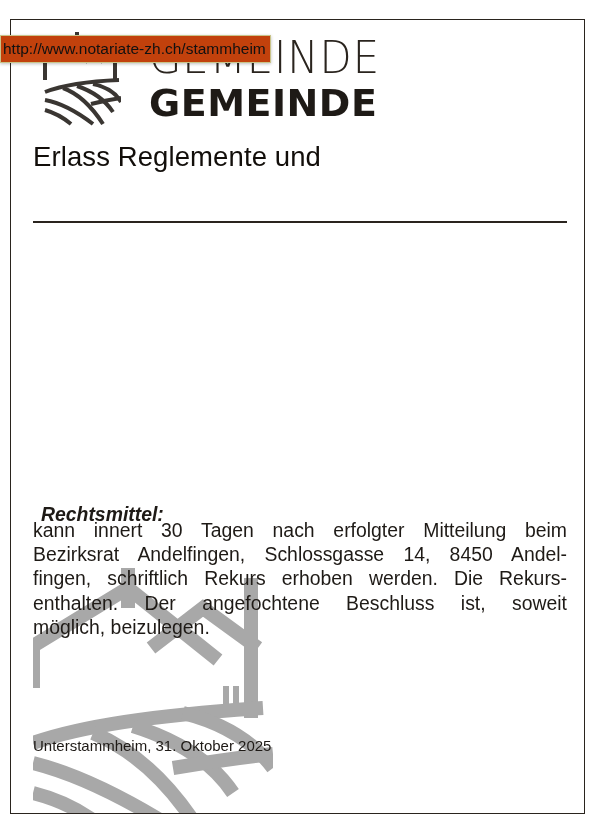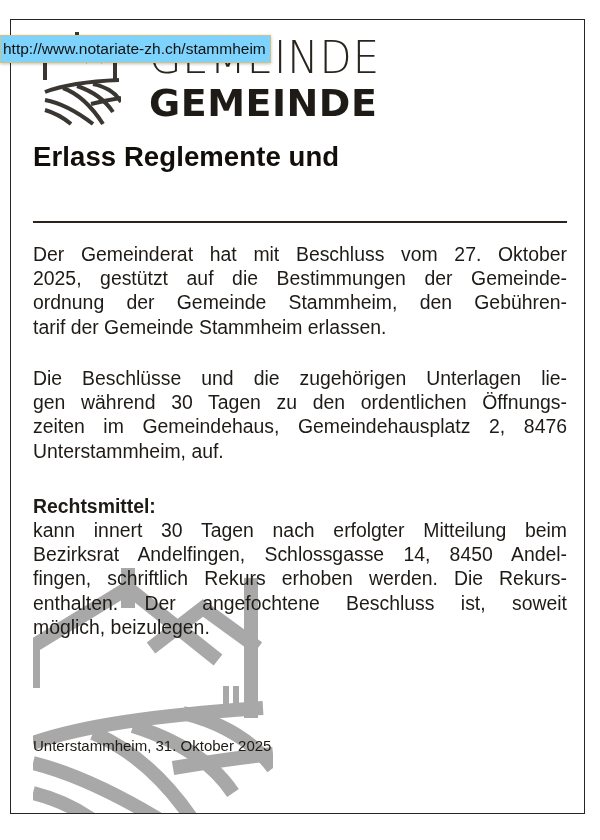--- a/index.html
+++ b/index.html
@@ -28,49 +28,49 @@
       -webkit-text-stroke: 0px;
     }
     .logo-line2 {
       position: absolute; left: 116px; top: 56px; font-size: 38px; font-weight: 700;
       color: #1e1a16; line-height: 1; letter-spacing: 0.5px;
       font-family: "DejaVu Sans", sans-serif;
     }
 
     .title {
       position: absolute; left: 22px; top: 120px; width: 540px; margin: 0;
-      font-size: 27.5px; font-weight: 700; line-height: 34px; color: #120e0a;
+      font-size: 27.5px; font-weight: 400; line-height: 34px; color: #120e0a;
       letter-spacing: 0.1px; z-index: 1;
     }
     .rule {
       position: absolute; left: 22px; top: 201px; width: 534px; height: 2px;
       background: #2a241e; z-index: 1;
     }
 
     .body-text {
       position: absolute; left: 22px; width: 534px; margin: 0; font-size: 19.4px;
       line-height: 24.2px; text-align: justify; color: #1e1a16; z-index: 1;
       hyphens: manual;
     }
     .p1 { top: 222px; }
     .p2 { top: 346px; }
-    .legal-heading { position: absolute; left: 22px; top: 474px; margin: 0; font-size: 19.4px;
-                     line-height: 24px; font-weight: 700; z-index: 1; }
+    .legal-heading { position: absolute; left: 22px; top: 474px; margin: 8px; font-size: 19.4px;
+                     line-height: 24px; font-weight: 700; z-index: 1; font-style: italic; }
     .p3 { top: 498px; }
     .place-date { position: absolute; left: 22px; top: 714px; margin: 0; font-size: 15px;
                   line-height: 24px; z-index: 1; }
     .signature { position: absolute; right: 20px; top: 755px; margin: 0; font-size: 19.4px;
                  line-height: 24px; font-weight: 700; z-index: 1; }
 
     .line { display: block; text-align: justify; text-align-last: justify; white-space: nowrap; }
     .line.last { text-align-last: left; }
 
     .tooltip {
       position: absolute; left: 0px; top: 35px; height: 28px; padding: 0 4px 0 2px;
-      background: #7dd3fc; border: 1px solid #c9c48a; box-sizing: border-box;
+      background: #c2410c; border: 1px solid #c9c48a; box-sizing: border-box;
       font-family: "Liberation Sans", sans-serif; font-size: 15.5px; line-height: 26px;
       color: #111; z-index: 10; box-shadow: 0 1px 3px rgba(0,0,0,0.25);
       white-space: nowrap;
     }
   </style>
 </head>
 <body>
 
 <div class="notice-box">
 
@@ -112,33 +112,21 @@
     </svg>
     <div class="logo-line1">GEMEINDE</div>
     <div class="logo-line2">GEMEINDE</div>
   </div>
 
   <h1 class="title">
     <span class="line last">Erlass Reglemente und</span>
   </h1>
   <div class="rule"></div>
 
-  <p class="body-text p1">
-    <span class="line">Der Gemeinderat hat mit Beschluss vom 27. Oktober</span>
-    <span class="line">2025, gestützt auf die Bestimmungen der Gemeinde-</span>
-    <span class="line">ordnung der Gemeinde Stammheim, den Gebühren-</span>
-    <span class="line last">tarif der Gemeinde Stammheim erlassen.</span>
-  </p>
 
-  <p class="body-text p2">
-    <span class="line">Die Beschlüsse und die zugehörigen Unterlagen lie-</span>
-    <span class="line">gen während 30 Tagen zu den ordentlichen Öffnungs-</span>
-    <span class="line">zeiten im Gemeindehaus, Gemeindehausplatz 2, 8476</span>
-    <span class="line last">Unterstammheim, auf.</span>
-  </p>
 
   <p class="legal-heading">Rechtsmittel:</p>
 
   <p class="body-text p3">
     <span class="line">kann innert 30 Tagen nach erfolgter Mitteilung beim</span>
     <span class="line">Bezirksrat Andelfingen, Schlossgasse 14, 8450 Andel-</span>
     <span class="line">fingen, schriftlich Rekurs erhoben werden. Die Rekurs-</span>
     <span class="line">enthalten. Der angefochtene Beschluss ist, soweit</span>
     <span class="line last">möglich, beizulegen.</span>
   </p>

